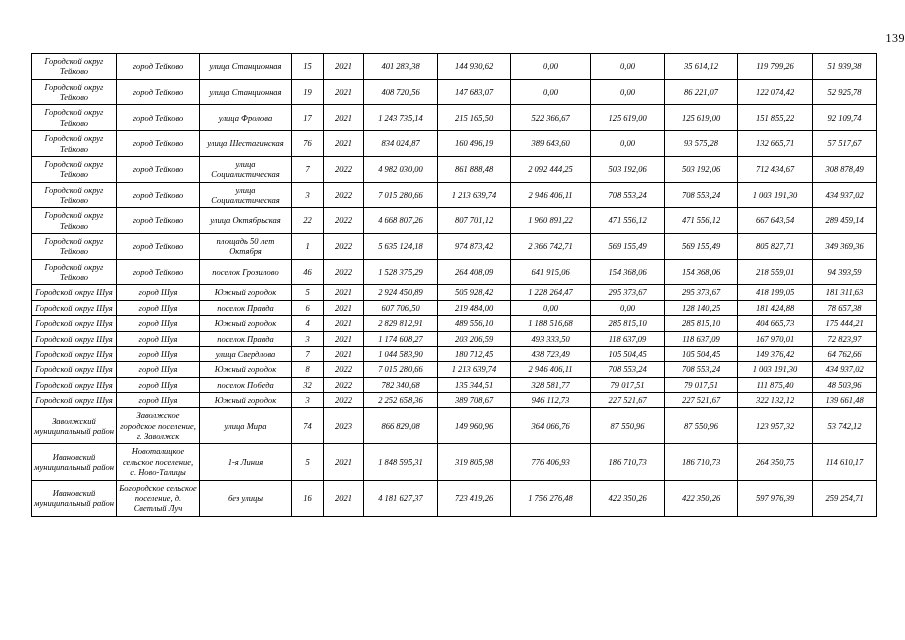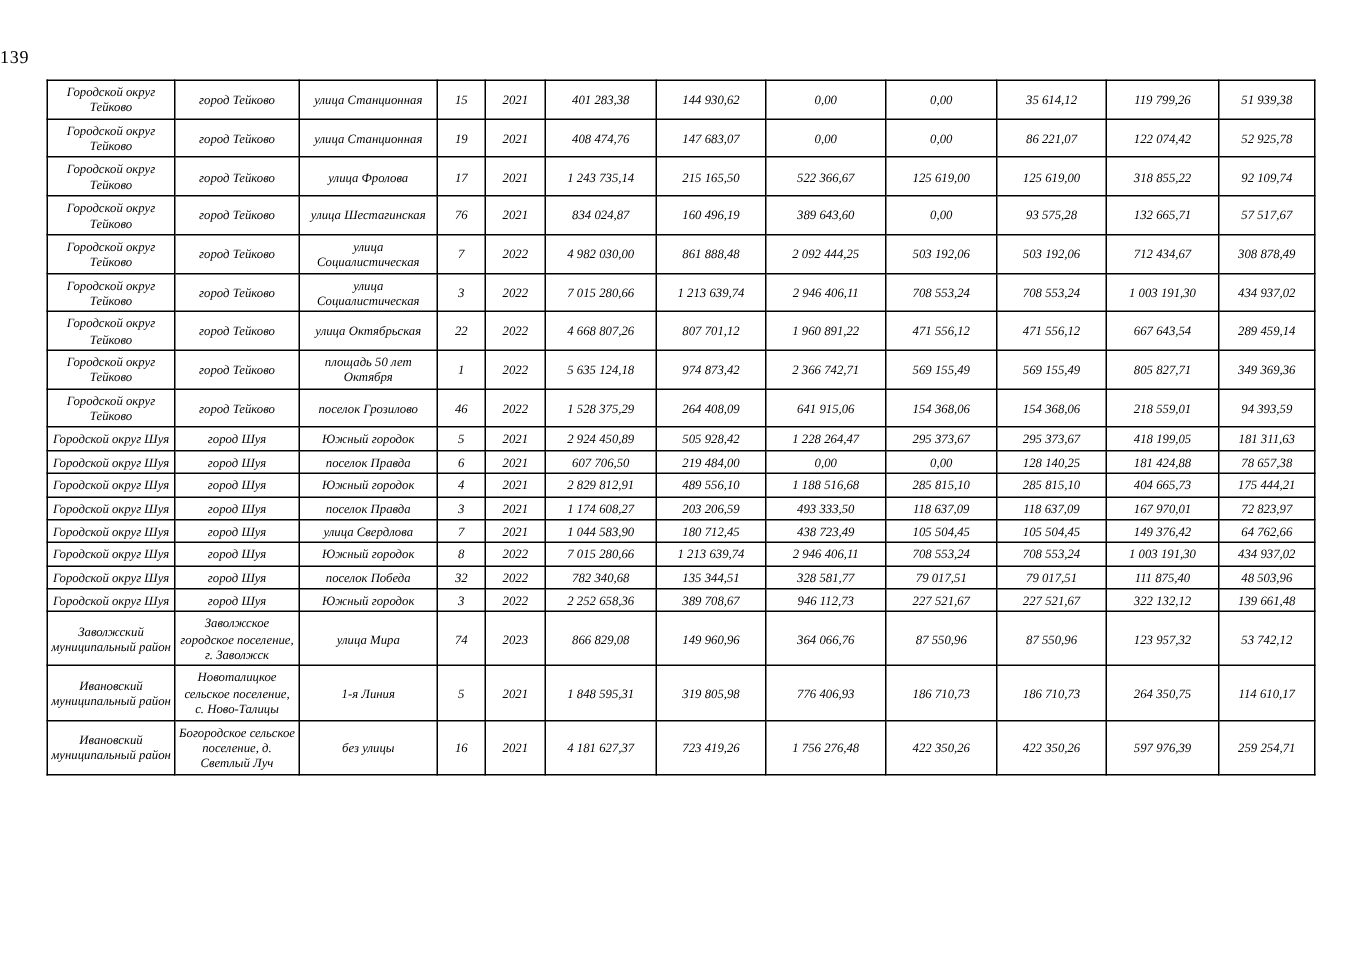--- a/index.html
+++ b/index.html
@@ -14,21 +14,21 @@
   }
   .sheet {
     width: 905px;
     height: 640px;
     background: #ffffff;
     color: #000000;
     font-family: "Liberation Serif", "DejaVu Serif", serif;
     position: relative;
   }
   .page-number {
-    text-align: left;
+    text-align: right;
     padding-top: 31px;
     font-size: 12px;
     letter-spacing: 0.5px;
   }
   table.data-table {
     border-collapse: collapse;
     table-layout: fixed;
     width: 845px;
     margin: 7px 0 0 31px;
     font-style: italic;
@@ -82,40 +82,40 @@
           <td class="num">35 614,12</td>
           <td class="num">119 799,26</td>
           <td class="num">51 939,38</td>
         </tr>
         <tr>
           <td>Городской округ Тейково</td>
           <td>город Тейково</td>
           <td>улица Станционная</td>
           <td>19</td>
           <td>2021</td>
-          <td class="num">408 474,76</td>
+          <td class="num">408 720,56</td>
           <td class="num">147 683,07</td>
           <td class="num">0,00</td>
           <td class="num">0,00</td>
           <td class="num">86 221,07</td>
           <td class="num">122 074,42</td>
           <td class="num">52 925,78</td>
         </tr>
         <tr>
           <td>Городской округ Тейково</td>
           <td>город Тейково</td>
           <td>улица Фролова</td>
           <td>17</td>
           <td>2021</td>
           <td class="num">1 243 735,14</td>
           <td class="num">215 165,50</td>
           <td class="num">522 366,67</td>
           <td class="num">125 619,00</td>
           <td class="num">125 619,00</td>
-          <td class="num">318 855,22</td>
+          <td class="num">151 855,22</td>
           <td class="num">92 109,74</td>
         </tr>
         <tr>
           <td>Городской округ Тейково</td>
           <td>город Тейково</td>
           <td>улица Шестагинская</td>
           <td>76</td>
           <td>2021</td>
           <td class="num">834 024,87</td>
           <td class="num">160 496,19</td>

